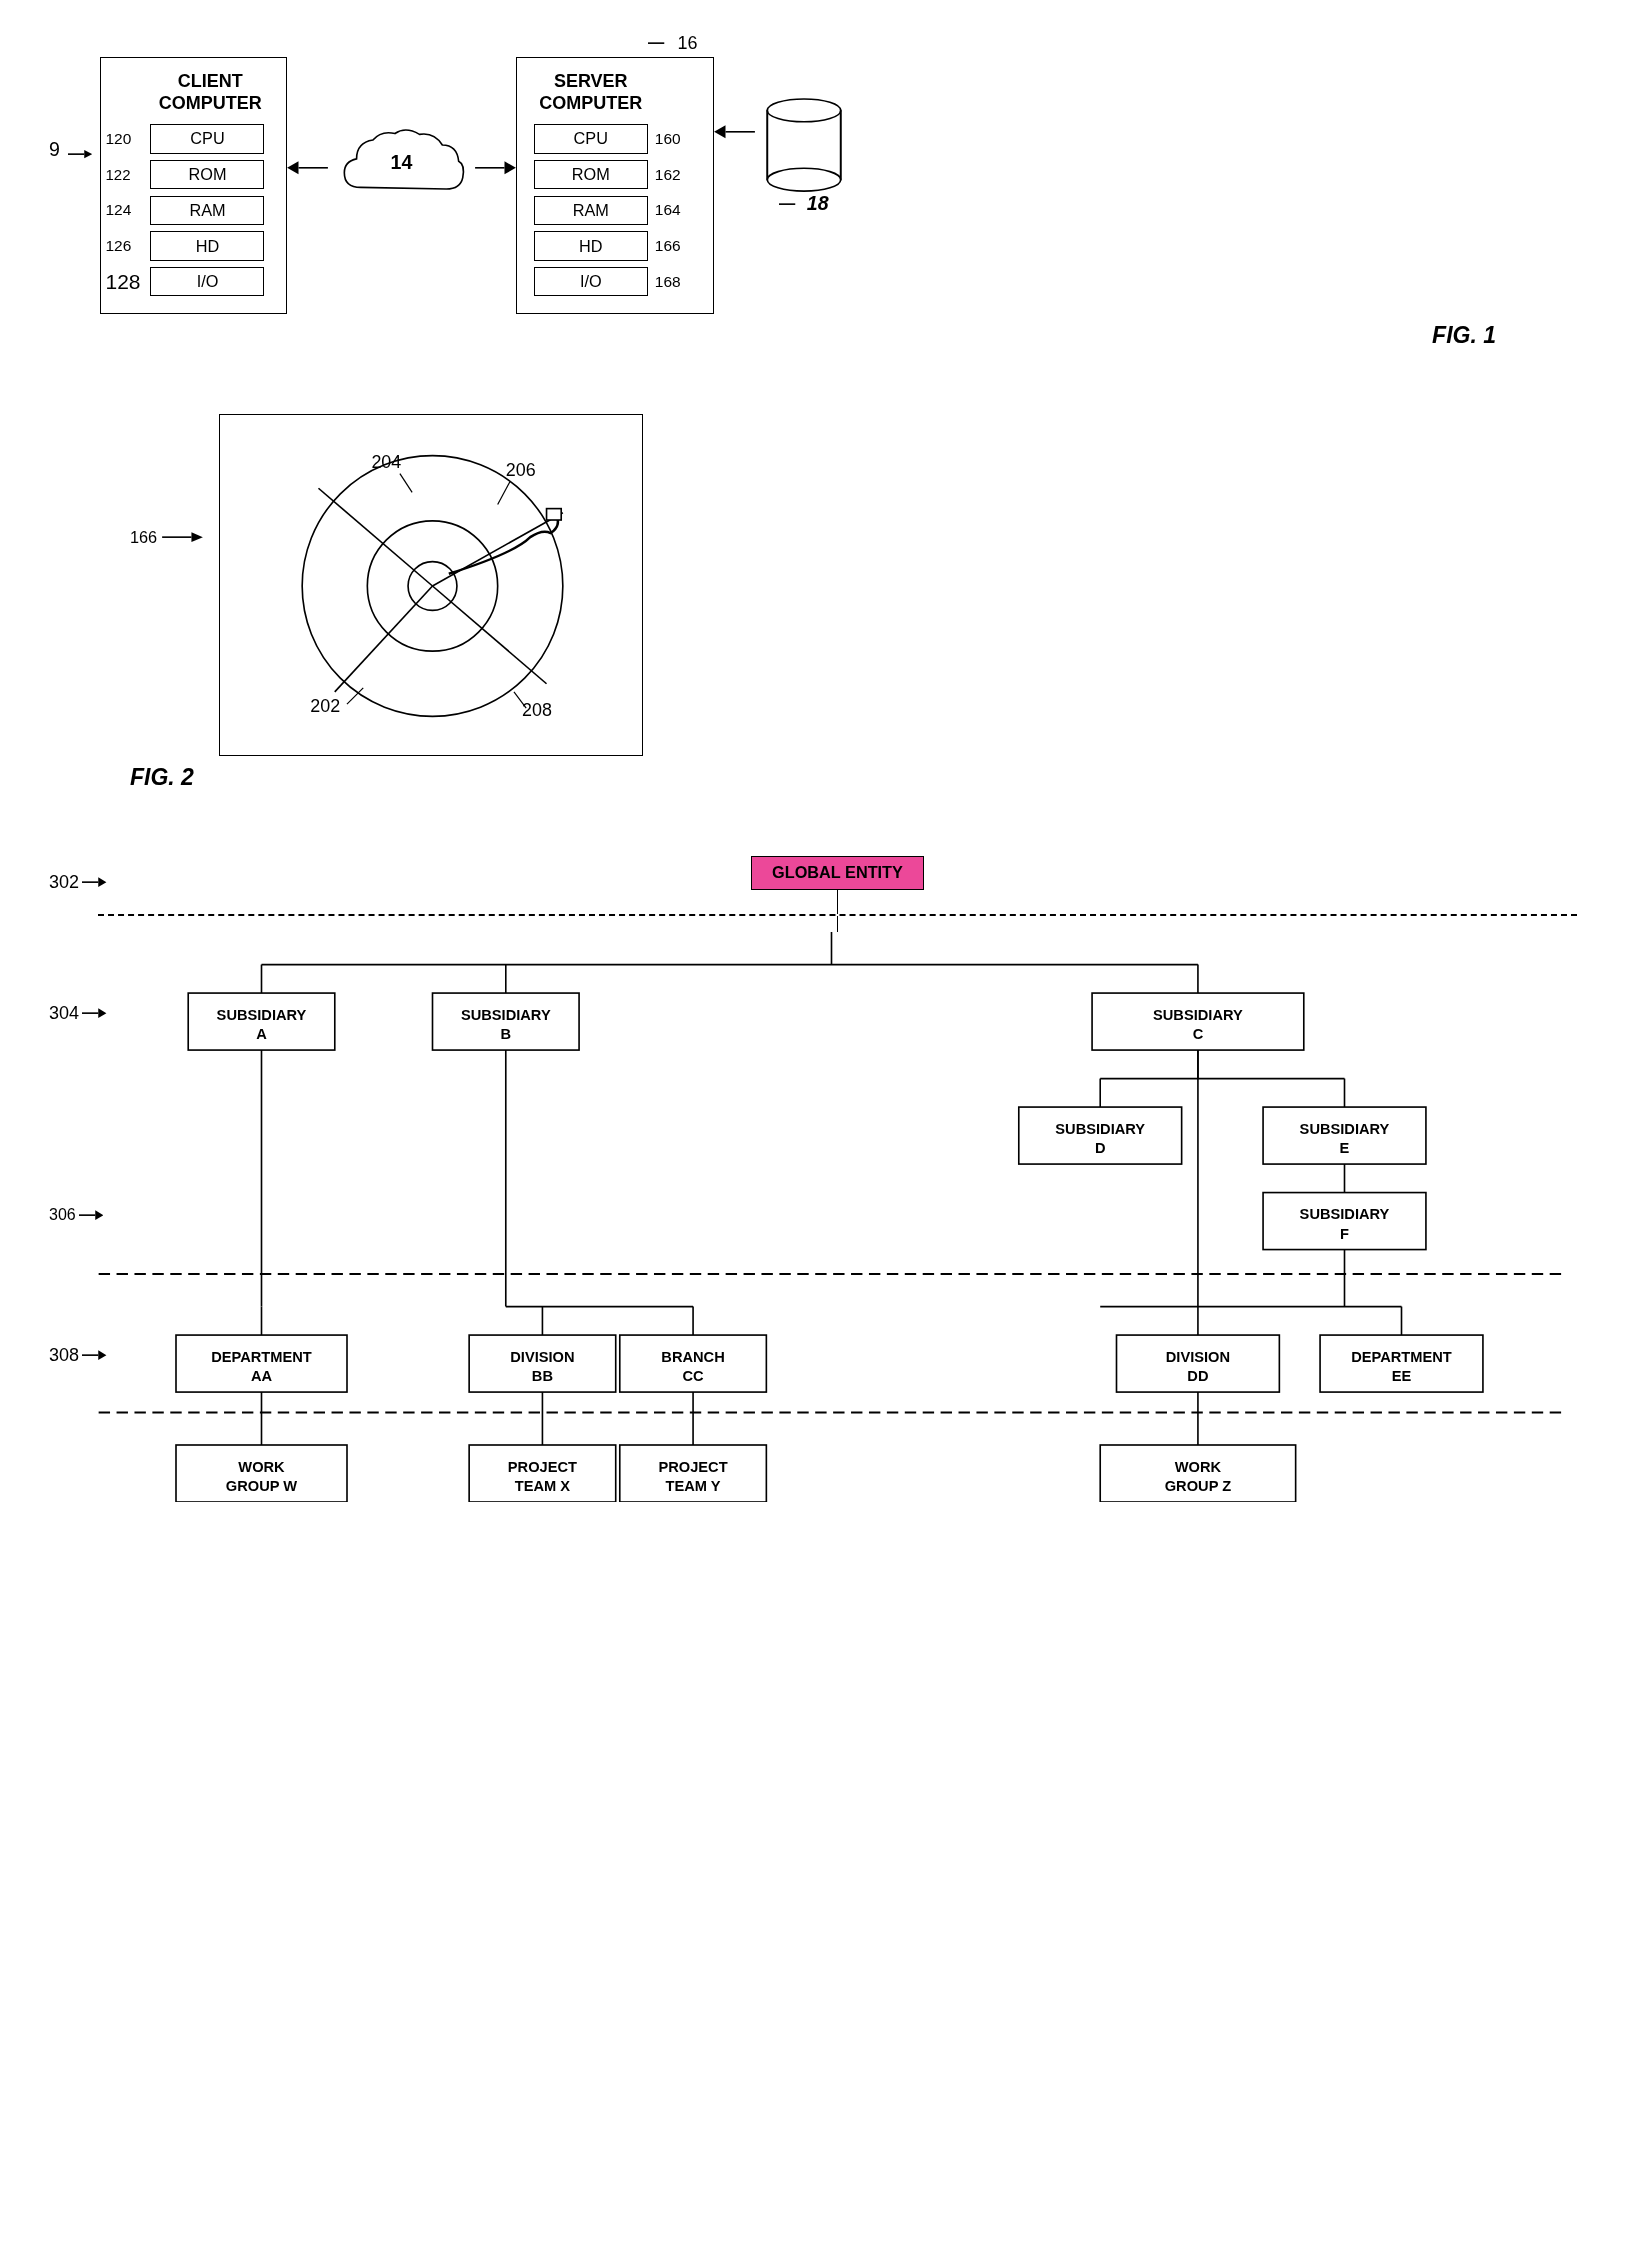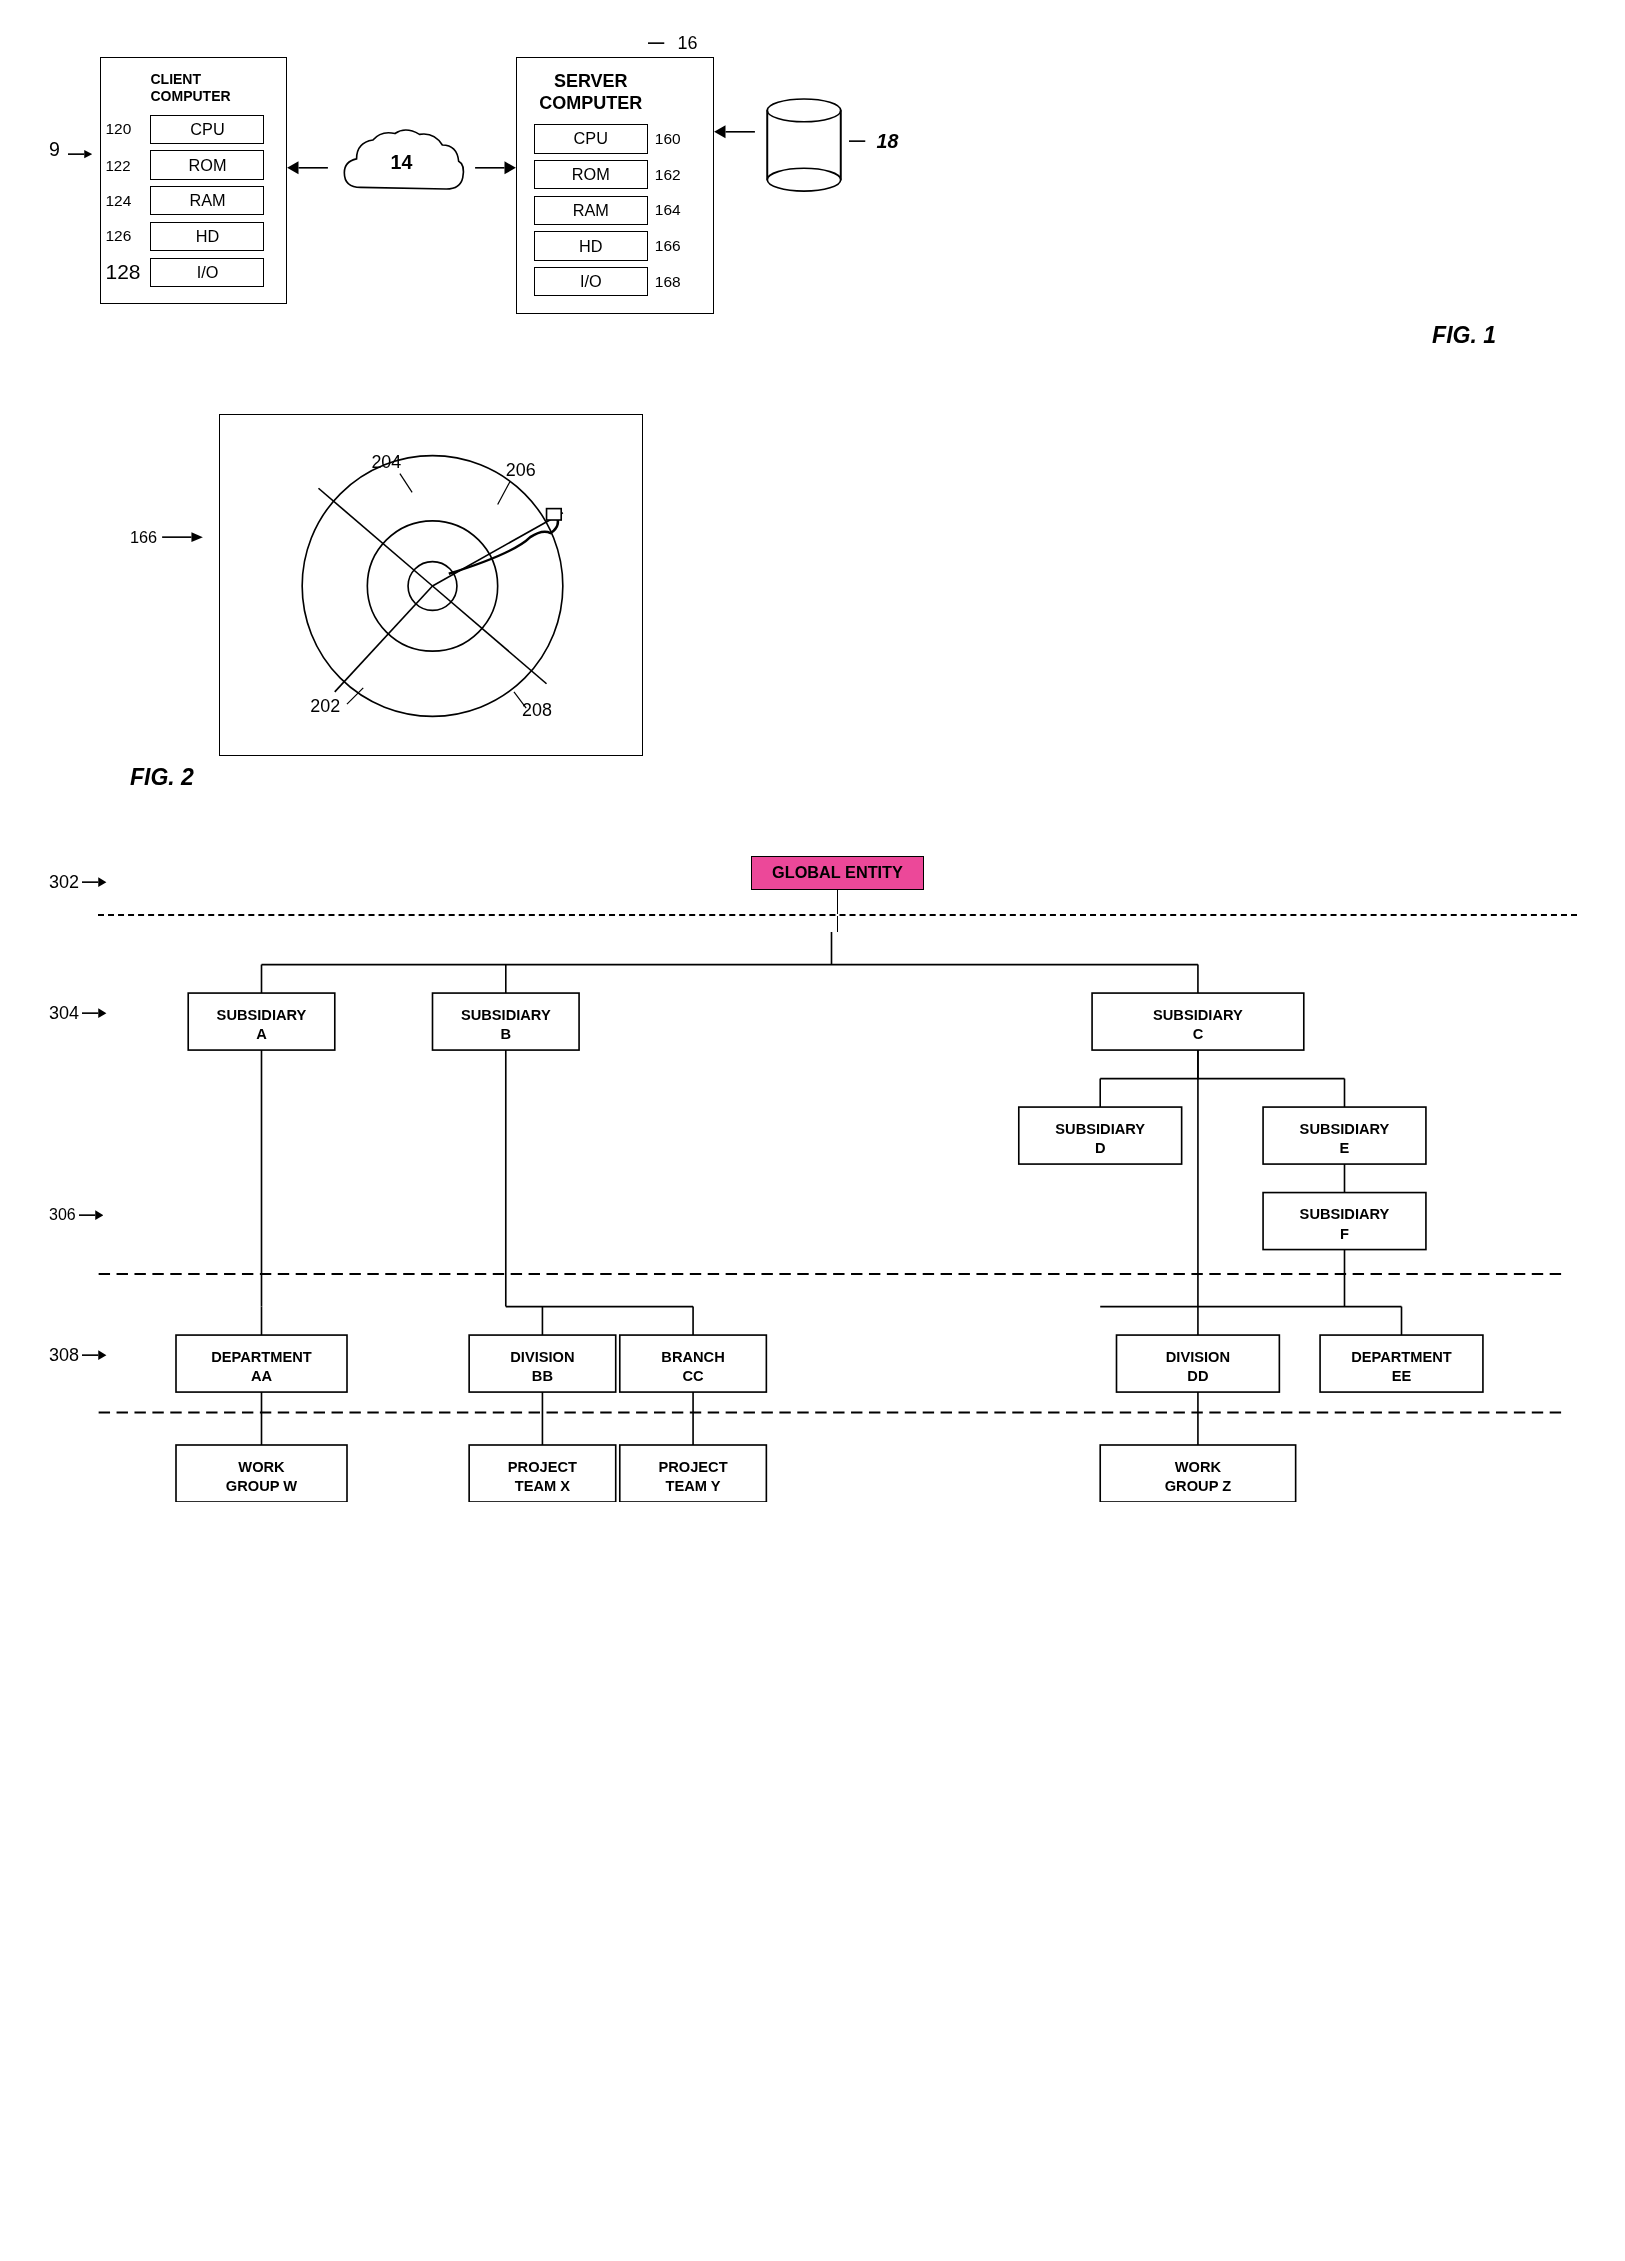--- a/index.html
+++ b/index.html
@@ -23,21 +23,21 @@
       <div style="display:flex; align-items:center; margin-top:8.1px;">
         <svg width="24.4" height="16.3" viewBox="0 0 30 20">
             <line x1="0" y1="10" x2="20" y2="10" stroke="#000" stroke-width="2"></line>
             <polygon points="20,5 30,10 20,15" fill="#000"></polygon>
           </svg>
       </div>
     </div>
 
     <div style="position:relative; margin-left:8.1px;">
       <div style="border:1.6px solid #000; padding:13px 16.3px 16.3px 49px; position:relative; min-width:187px;">
-        <div style="text-align:left; font-size:14px; font-weight:bold; margin-bottom:9.8px; line-height:1.2;">CLIENT<br>COMPUTER</div>
+        <div style="text-align:center; font-size:18px; font-weight:bold; margin-bottom:9.8px; line-height:1.2;">CLIENT<br>COMPUTER</div>
 
         <div style="position:relative; margin-bottom:6.5px; display:flex; align-items:center;">
           <span style="position:absolute; left:-45px; font-size:15.5px;">120</span>
           <div style="border:1.2px solid #000; padding:4.1px 0; width:114px; text-align:center; font-size:16.3px;">CPU</div>
         </div>
 
         <div style="position:relative; margin-bottom:6.5px; display:flex; align-items:center;">
           <span style="position:absolute; left:-45px; font-size:15px;text-align:right;">122</span>
           <div style="border:1.2px solid #000; padding:4.1px 0; width:114px; text-align:center; font-size:16.3px;">ROM</div>
         </div>
@@ -128,21 +128,21 @@
       </div>
     </div>
 
     <div style="display:flex; align-items:center; margin-top:65px; gap:0;">
       <svg width="41" height="19.6" style="display:block;" viewBox="0 0 50 24">
         <polygon points="0,12 14,4 14,20" fill="#000"></polygon>
         <line x1="14" y1="12" x2="50" y2="12" stroke="#000" stroke-width="2"></line>
       </svg>
     </div>
 
-    <div style="display:flex; flex-direction:row; align-items:center; margin-top:33px; margin-left:4.1px;">
+    <div style="display:flex; flex-direction:column; align-items:center; margin-top:33px; margin-left:4.1px;">
       <svg width="90" height="106" viewBox="0 0 110 130">
 
         <rect x="10" y="25" width="90" height="85" fill="white" stroke="#000" stroke-width="2"></rect>
 
         <ellipse cx="55" cy="25" rx="45" ry="14" fill="white" stroke="#000" stroke-width="2"></ellipse>
 
         <ellipse cx="55" cy="110" rx="45" ry="14" fill="white" stroke="#000" stroke-width="2"></ellipse>
 
         <line x1="10" y1="25" x2="10" y2="110" stroke="#000" stroke-width="2"></line>
         <line x1="100" y1="25" x2="100" y2="110" stroke="#000" stroke-width="2"></line>

